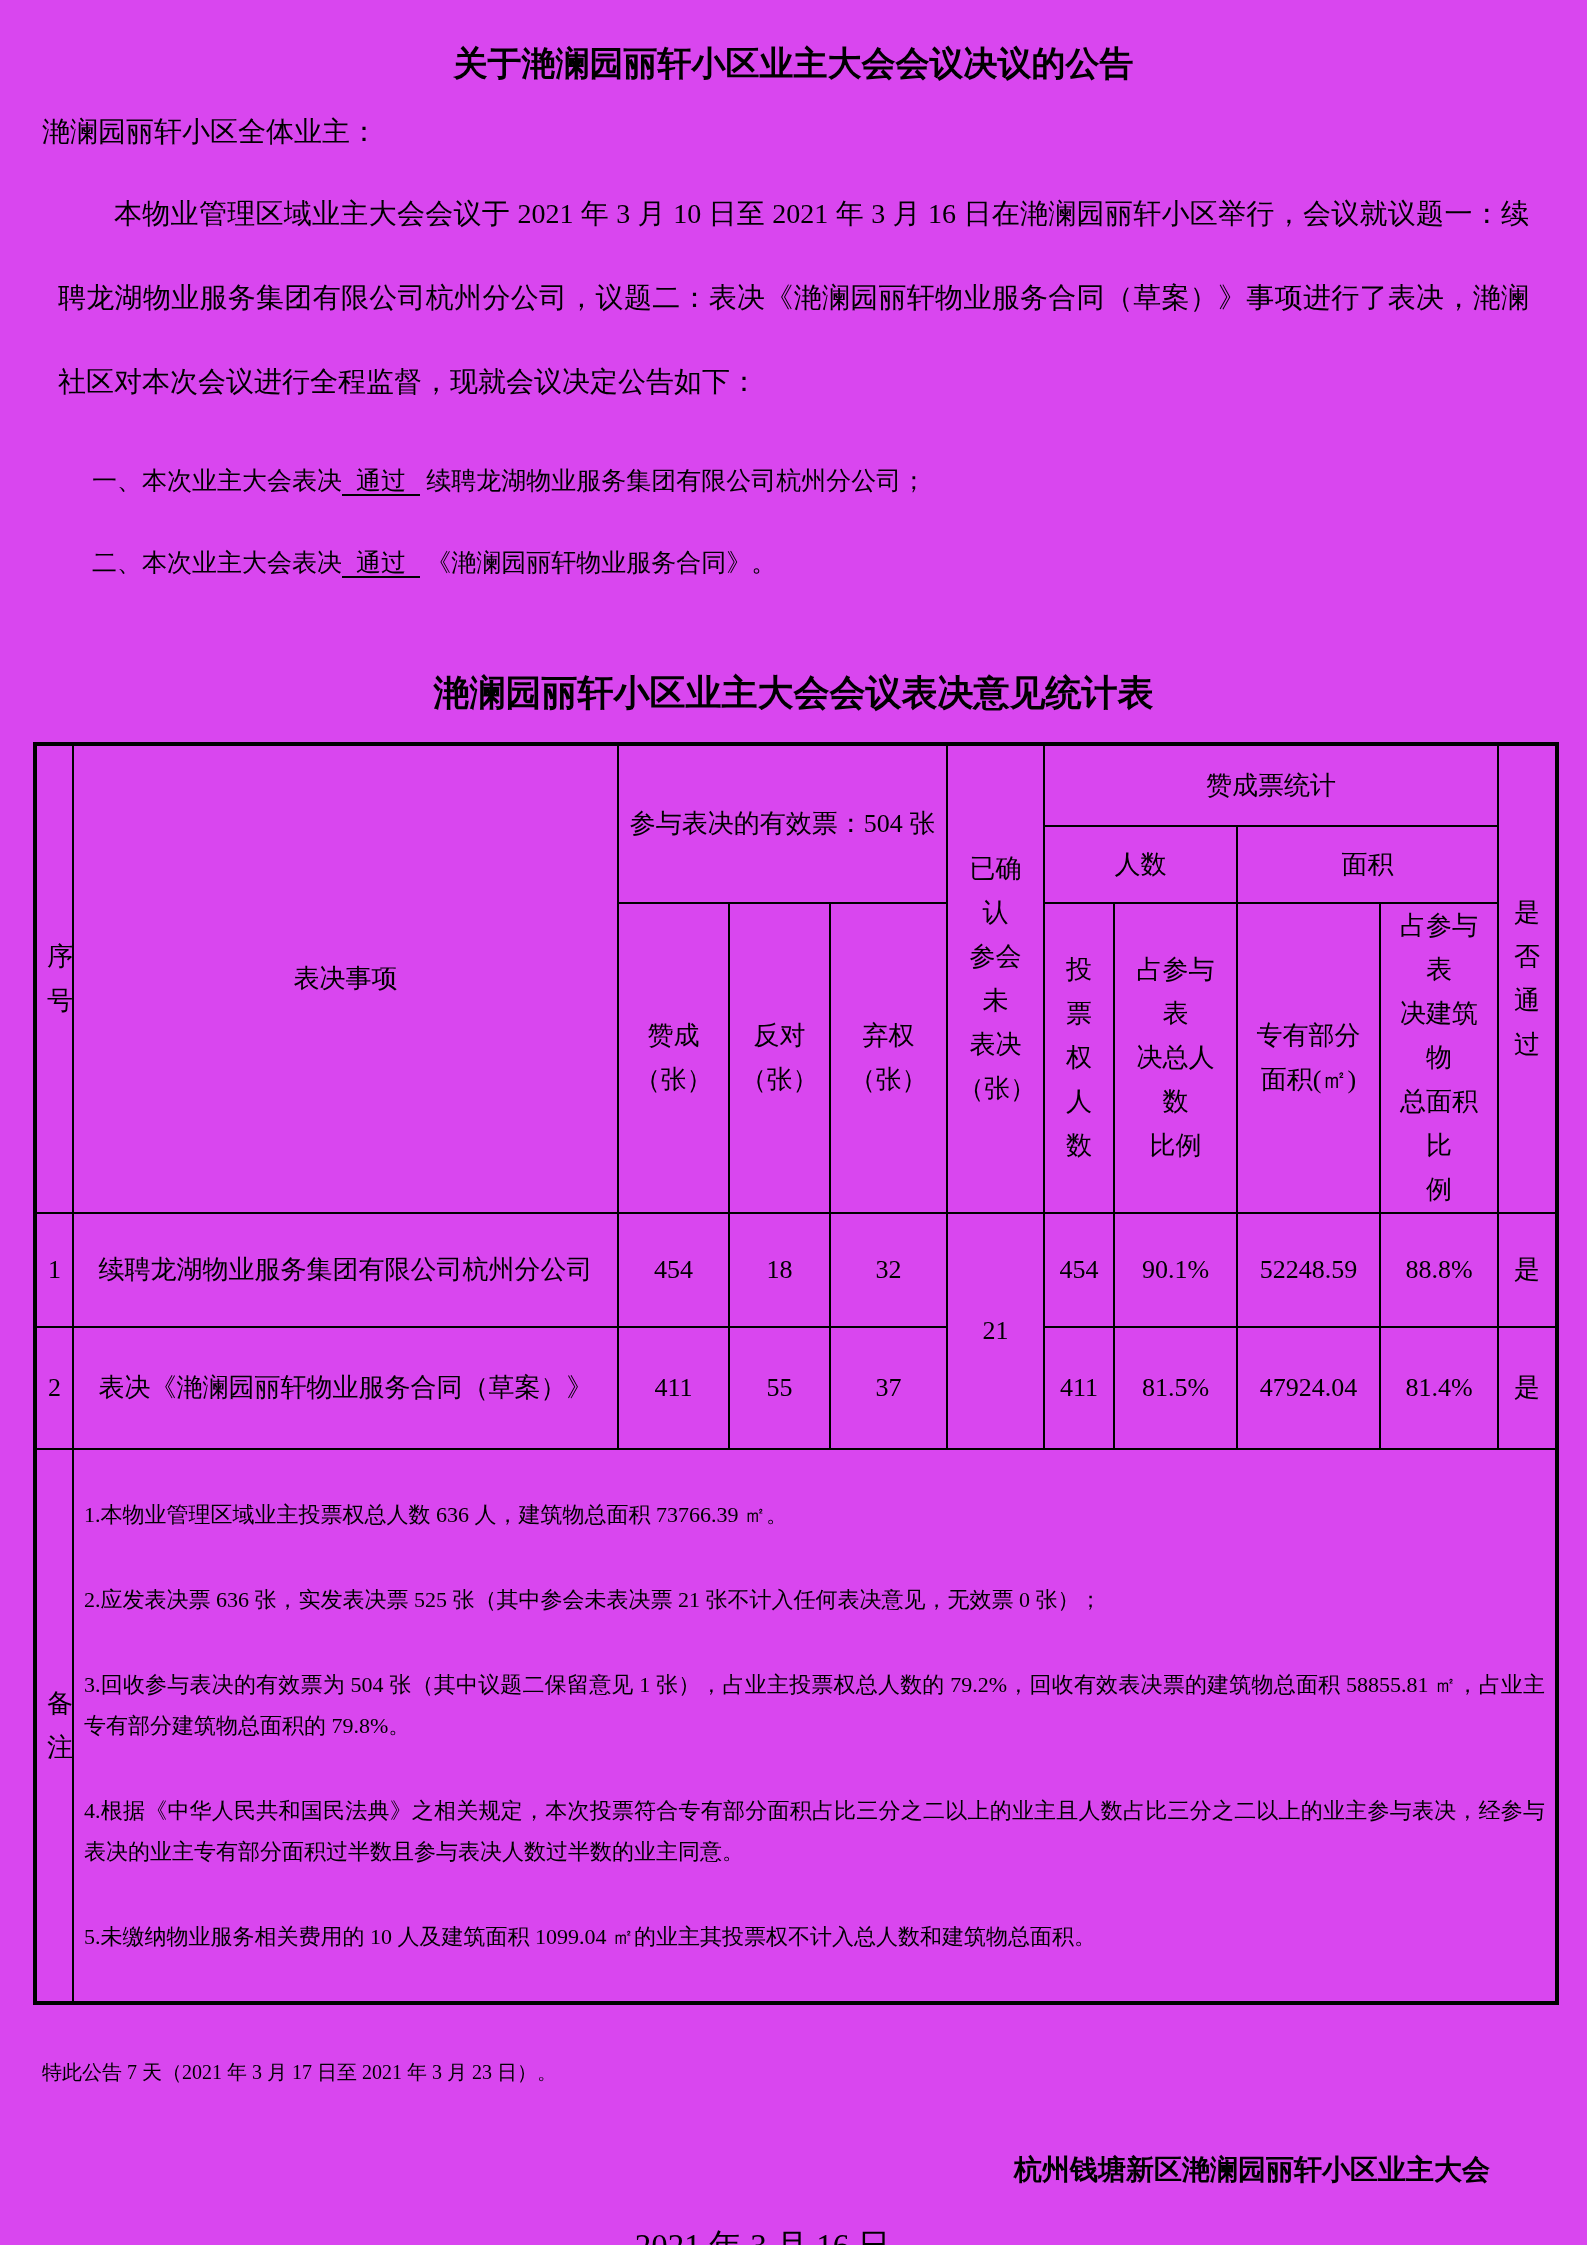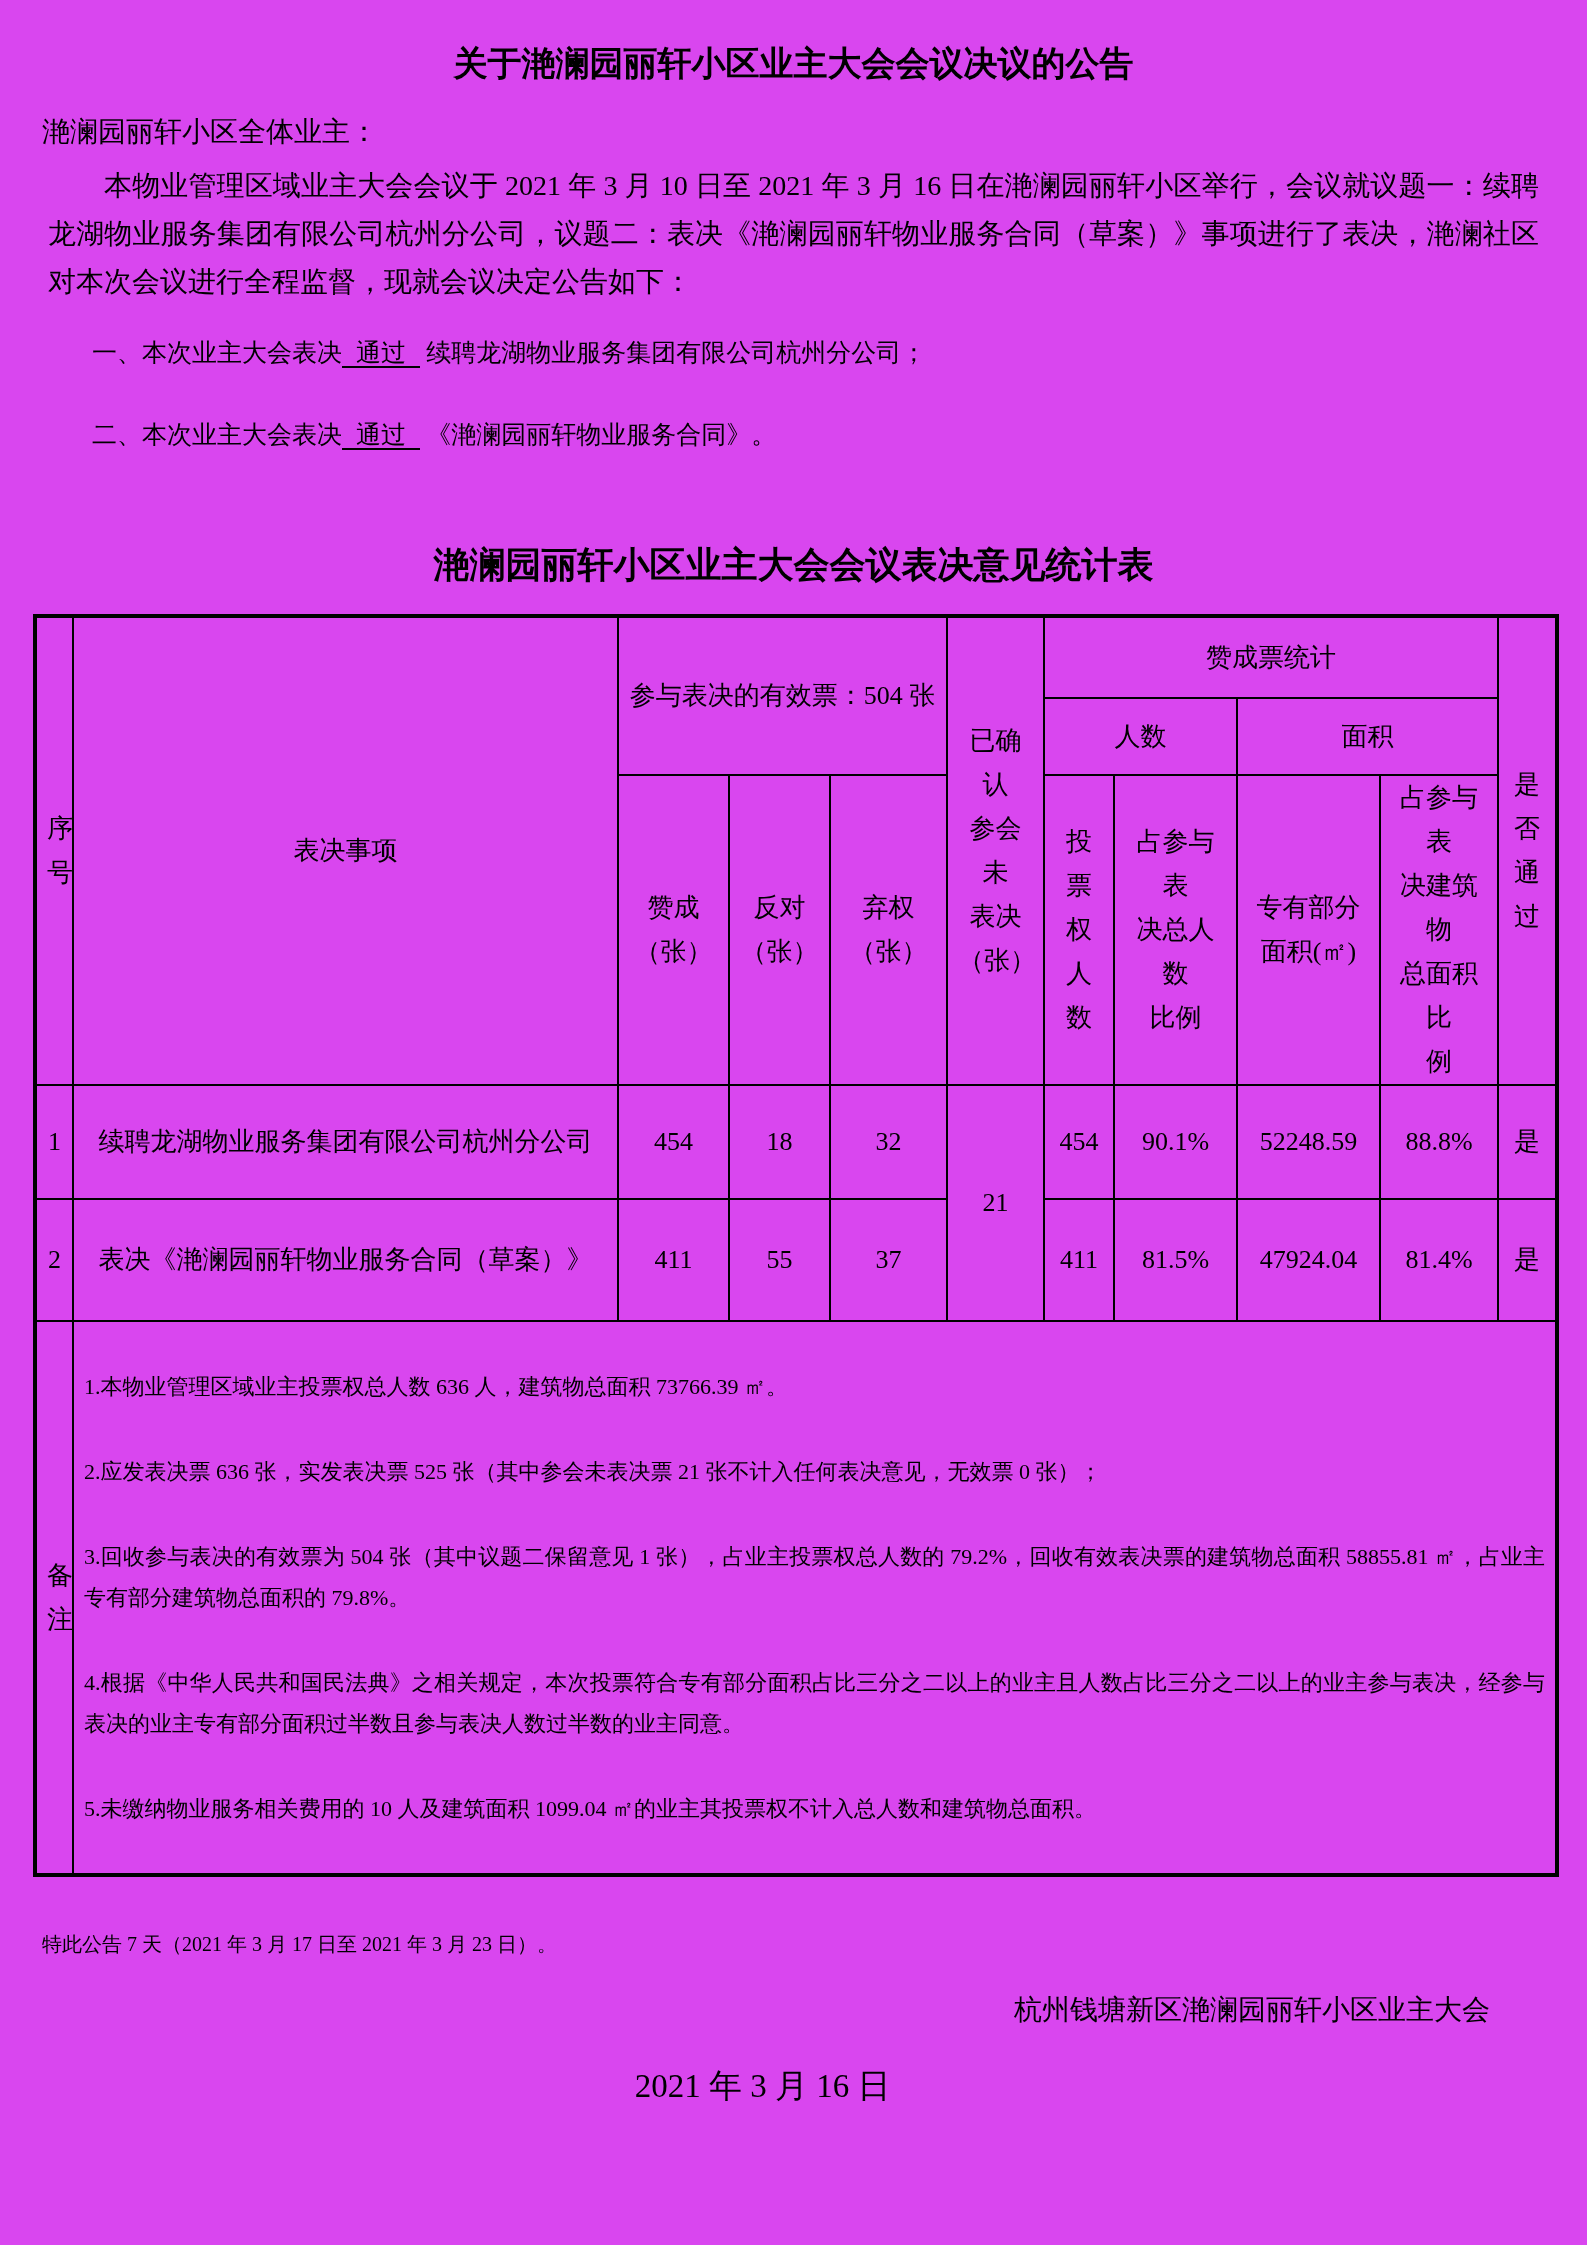--- a/index.html
+++ b/index.html
@@ -7,21 +7,21 @@
     width:1587px;height:2245px;background:#d946ef;color:#000;
     box-sizing:border-box;padding:40px 42px 0 42px;overflow:hidden;
     font-family:"Liberation Serif","DejaVu Serif",serif;
     position:relative;margin:0 auto;
   }
   .doc-title{
     margin:0;text-align:center;font-size:34px;line-height:46px;font-weight:700;
     font-family:"Liberation Sans","DejaVu Sans",sans-serif;
   }
   .salutation{margin:22px 0 0 0;font-size:28px;line-height:48px;}
-  .intro{margin:6px;font-size:28px;line-height:48px;text-align:justify;text-indent:2em;}
+  .intro{margin:16px;font-size:28px;line-height:84px;text-align:justify;text-indent:2em;}
   .item{margin:0;font-size:25px;line-height:82px;text-indent:2em;}
   .underlined{border-bottom:2px solid #000;padding:0 14px;}
   .table-title{
     margin:54px 0 0 0;text-align:center;font-size:36px;line-height:70px;font-weight:700;
   }
   table.vote{
     border-collapse:collapse;table-layout:fixed;width:1524px;
     margin:14px 0 0 -9px;border:4px solid #000;
   }
   table.vote th,table.vote td{
@@ -29,21 +29,21 @@
     padding:0 10px;font-size:26px;line-height:44px;white-space:pre-line;overflow:hidden;
   }
   tr.hr1{height:82px;} tr.hr2{height:77px;} tr.hr3{height:175px;}
   tr.dr1{height:114px;} tr.dr2{height:122px;} tr.nr{height:360px;}
   td.matter{text-align:left;white-space:normal;font-size:27px;}
   th.validvotes{font-size:25px;white-space:nowrap;}
   td.num{font-size:27px;white-space:nowrap;}
   td.notes-cell{text-align:left;white-space:normal;padding:10px 10px;}
   .note-line{font-size:22px;line-height:41px;text-align:justify;}
   .closing{margin:46px 0 0 0;font-size:20px;line-height:42px;}
-  .signature{margin:24px 0 0 0;font-size:28px;line-height:42px;text-align:right;padding-right:55px;}
+  .signature{margin:56px 0 0 0;font-size:28px;line-height:42px;text-align:right;padding-right:55px;font-weight:bold;}
   .doc-date{margin:34px 0 0 0;font-size:33px;line-height:42px;text-align:center;padding-right:62px;}
 </style>
 </head>
 <body>
 
 <div class="page">
 
   <h1 class="doc-title">关于滟澜园丽轩小区业主大会会议决议的公告</h1>
 
   <p class="salutation">滟澜园丽轩小区全体业主：</p>

